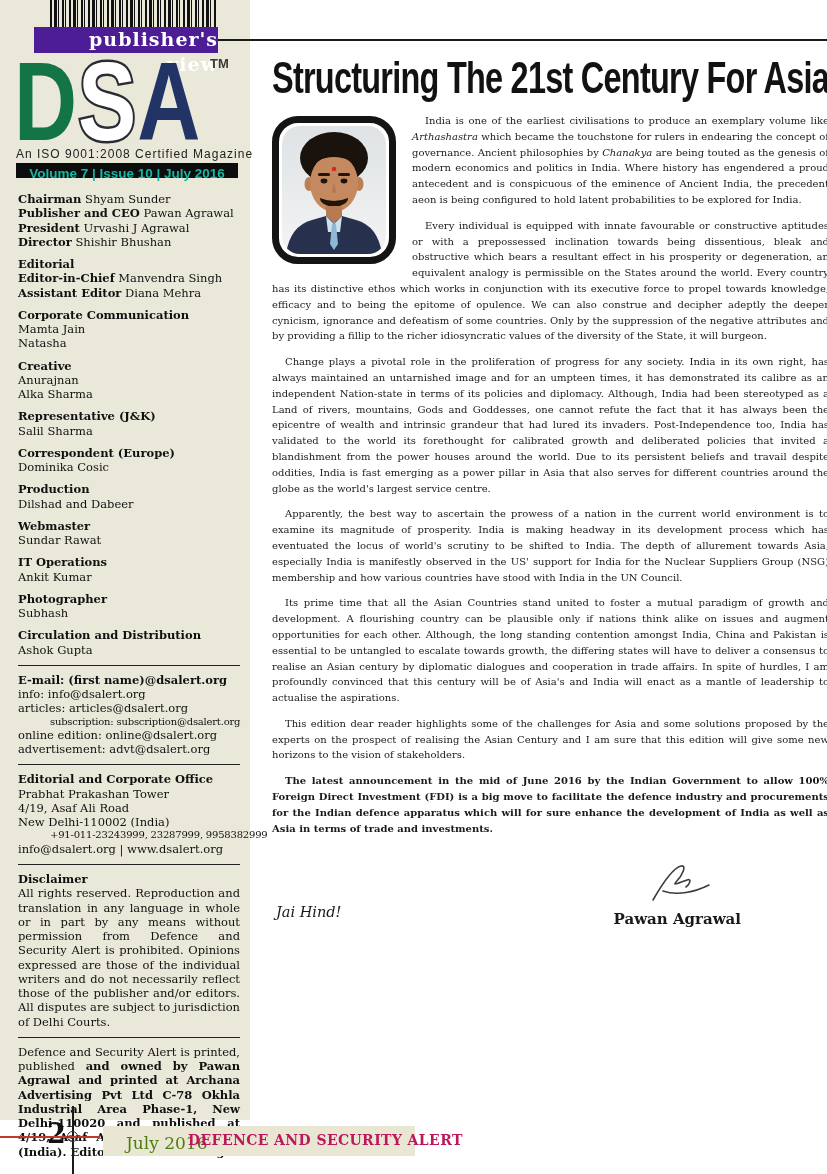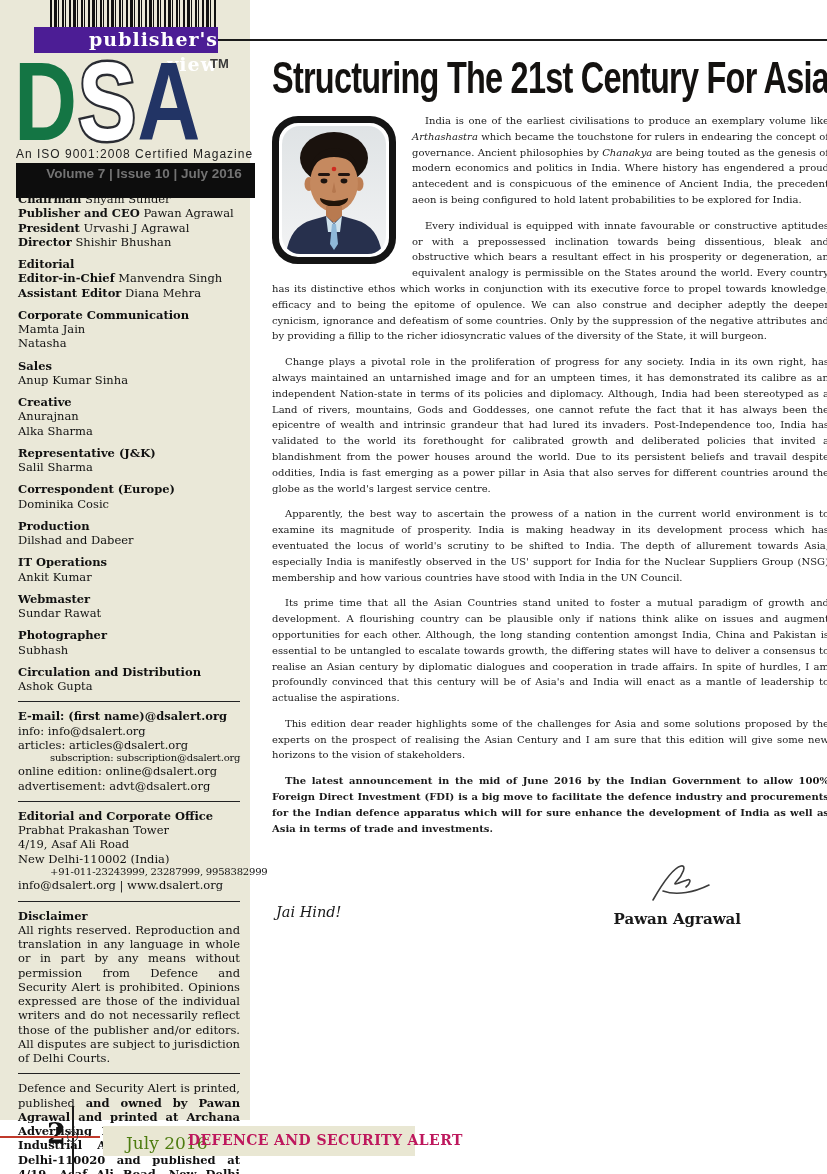--- a/index.html
+++ b/index.html
@@ -12,23 +12,23 @@
   .barcode{position:absolute;left:50px;top:0;width:167px;height:28px;
     background:repeating-linear-gradient(90deg,#111 0 2px,transparent 2px 4px,#111 4px 7px,
       transparent 7px 8px,#111 8px 9px,transparent 9px 12px,#111 12px 14px,transparent 14px 15px,
       #111 15px 16px,transparent 16px 19px);}
   .pv-banner{position:absolute;left:34px;top:27px;width:184px;height:26px;background:#4c1d95;
     color:#fff;font-weight:bold;font-size:19px;line-height:25px;text-align:right;letter-spacing:1px;}
   .top-rule{position:absolute;left:218px;top:39px;width:609px;height:2px;background:#1a1a1a;}
   .logo{position:absolute;left:14px;top:52px;}
   .tagline{position:absolute;left:16px;top:147px;width:228px;font-family:"Liberation Sans",sans-serif;
     font-size:12px;letter-spacing:1px;color:#222;white-space:nowrap;}
-  .issue-bar{position:absolute;left:16px;top:163px;width:222px;height:35px;background:#0d0d0d;
-    color:#737373;font-family:"Liberation Sans",sans-serif;font-weight:bold;font-size:13.5px;
-    text-align:center;line-height:21px;padding-left:17px;}
+  .issue-bar{position:absolute;left:16px;top:163px;width:222px;height:15px;background:#0d0d0d;
+    color:#14b8a6;font-family:"Liberation Sans",sans-serif;font-weight:bold;font-size:13.5px;
+    text-align:center;line-height:21px;}
   .masthead{position:absolute;left:18px;top:192px;width:222px;font-size:11.5px;line-height:1.24;color:#111;}
   .mast-group{margin-bottom:8px;}
   .mast-line{margin:0;}
   .mast-line.tight{font-size:10px;letter-spacing:-0.2px;white-space:nowrap;margin-left:32px;}
   .mast-bold{font-weight:bold;}
   .mast-hr{border:none;border-top:1.5px solid #222;margin:6px 0 7px 0;}
   .justify{text-align:justify;}
   .imprint{text-align:justify;}
   
   .article{position:absolute;left:272px;top:56px;width:557px;}
@@ -91,47 +91,43 @@
         <div class="mast-bold">Editorial</div>
         <div class="mast-line"><b>Editor-in-Chief</b> Manvendra Singh</div>
         <div class="mast-line"><b>Assistant Editor</b> Diana Mehra</div>
       </div>
       <div class="mast-group">
         <div class="mast-bold">Corporate Communication</div>
         <div class="mast-line">Mamta Jain</div>
         <div class="mast-line">Natasha</div>
       </div>
       <div class="mast-group">
-        <div class="mast-bold">Sales</div>
-        <div class="mast-line">Anup Kumar Sinha</div>
-      </div>
-      <div class="mast-group">
         <div class="mast-bold">Creative</div>
         <div class="mast-line">Anurajnan</div>
         <div class="mast-line">Alka Sharma</div>
       </div>
       <div class="mast-group">
         <div class="mast-bold">Representative (J&amp;K)</div>
         <div class="mast-line">Salil Sharma</div>
       </div>
       <div class="mast-group">
         <div class="mast-bold">Correspondent (Europe)</div>
         <div class="mast-line">Dominika Cosic</div>
       </div>
       <div class="mast-group">
         <div class="mast-bold">Production</div>
         <div class="mast-line">Dilshad and Dabeer</div>
       </div>
       <div class="mast-group">
+        <div class="mast-bold">Webmaster</div>
+        <div class="mast-line">Sundar Rawat</div>
+      </div>
+      <div class="mast-group">
         <div class="mast-bold">IT Operations</div>
         <div class="mast-line">Ankit Kumar</div>
-      </div>
-      <div class="mast-group">
-        <div class="mast-bold">Webmaster</div>
-        <div class="mast-line">Sundar Rawat</div>
       </div>
       <div class="mast-group">
         <div class="mast-bold">Photographer</div>
         <div class="mast-line">Subhash</div>
       </div>
       <div class="mast-group">
         <div class="mast-bold">Circulation and Distribution</div>
         <div class="mast-line">Ashok Gupta</div>
       </div>
     </div>

